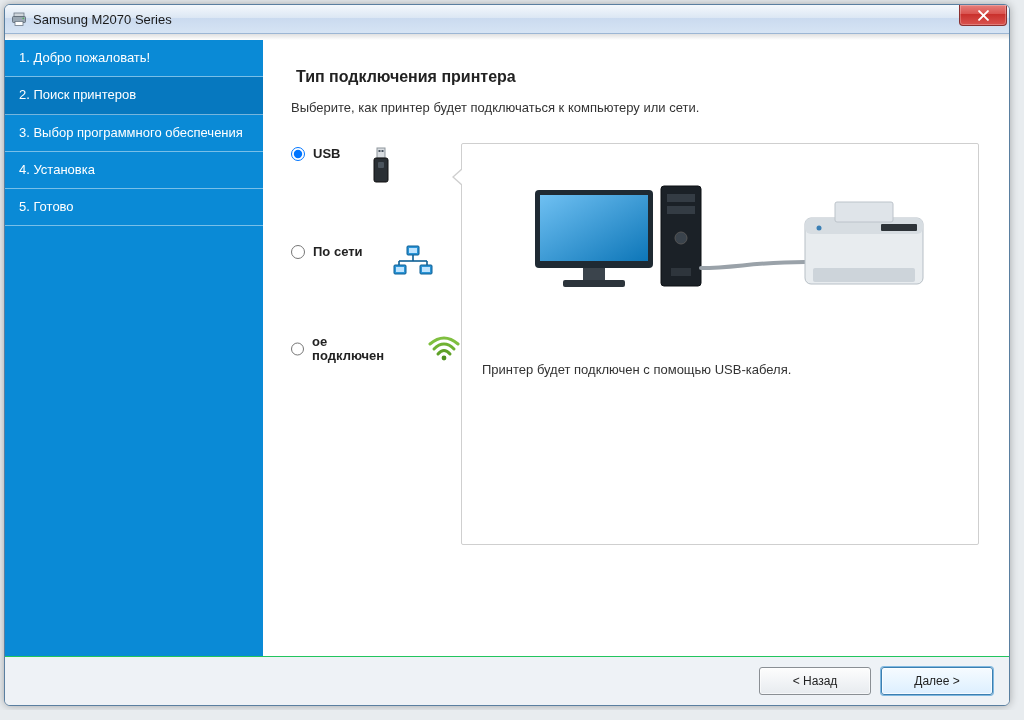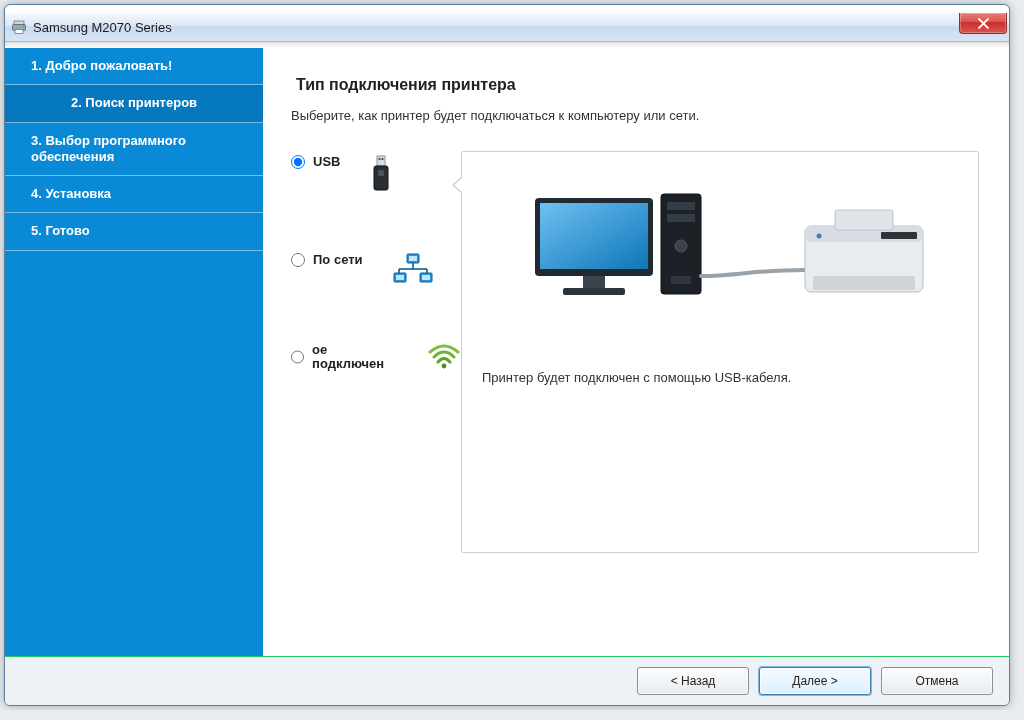--- a/index.html
+++ b/index.html
@@ -1,27 +1,27 @@
 <!DOCTYPE html>
 <html><head>
 <meta charset="utf-8">
 <style>
   html,body{margin:0;padding:0;font-family:"Segoe UI",Tahoma,Arial,sans-serif;background:#e8ecef;}
   .window{width:1004px;height:700px;margin:4px;border:1px solid #5a7fa0;border-radius:6px;overflow:hidden;background:#fff;box-shadow:0 0 8px rgba(0,0,0,.3);display:flex;flex-direction:column;}
-  .titlebar{height:28px;background:linear-gradient(to bottom,#f4f8fc 0%,#dce7f4 45%,#cadaef 46%,#d6e4f4 100%);border-bottom:1px solid #9cb6d4;display:flex;align-items:center;padding:0 0 0 6px;position:relative;margin-top:8px;}
+  .titlebar{height:28px;background:linear-gradient(to bottom,#f4f8fc 0%,#dce7f4 45%,#cadaef 46%,#d6e4f4 100%);border-bottom:1px solid #9cb6d4;display:flex;align-items:center;padding:0 0 0 6px;position:relative;}
   .titlebar .app-icon{width:16px;height:16px;margin-right:6px;display:inline-flex;align-items:center;justify-content:center;}
   .titlebar .title{font-size:13px;color:#1a1a1a;}
   .win-controls{position:absolute;right:2px;top:0;height:20px;display:flex;}
   .win-btn{width:46px;height:20px;border:1px solid #8a2f2f;border-top:none;background:linear-gradient(to bottom,#e67f7b 0%,#d9534f 45%,#c9302c 46%,#d9534f 100%);border-radius:0 0 4px 4px;display:flex;align-items:center;justify-content:center;color:#fff;font-weight:bold;box-shadow:inset 0 0 0 1px rgba(255,255,255,.25);}
   .win-btn svg{width:11px;height:11px;}
   .toolbar-shadow{height:6px;background:linear-gradient(to bottom,rgba(0,0,0,.12),rgba(0,0,0,0));}
   .body{flex:1;display:flex;min-height:0;}
   .sidebar{width:258px;background:#0a8ad6;color:#fff;display:flex;flex-direction:column;}
-  .sidebar-item{padding:10px 26px;font-size:13px;font-weight:bold;border-bottom:1px solid rgba(255,255,255,.45);line-height:1.25;}
-  .sidebar-item.active{background:#0678bf;text-align:center;}
+  .sidebar-item{padding:10px 14px;font-size:13px;font-weight:normal;border-bottom:1px solid rgba(255,255,255,.45);line-height:1.25;}
+  .sidebar-item.active{background:#0678bf;}
   .content{flex:1;padding:28px 30px 12px 28px;display:flex;flex-direction:column;min-width:0;}
   h1.page-title{margin:0 0 14px 5px;font-size:16px;font-weight:bold;color:#222;}
   .subtitle{font-size:13px;color:#333;margin-bottom:28px;}
   .options-row{display:flex;align-items:flex-start;}
   .options-col{width:170px;display:flex;flex-direction:column;gap:56px;padding-top:4px;}
   .opt{display:flex;flex-direction:row;align-items:flex-start;gap:8px;}
   .opt .opt-head{display:flex;align-items:center;gap:6px;}
   .opt input[type=radio]{margin:0 2px 0 0;width:14px;height:14px;}
   .opt .opt-label{font-size:13px;font-weight:bold;color:#222;line-height:1.1;}
   .opt .opt-icon{margin-left:22px;}
@@ -170,16 +170,15 @@
           </div>
         </div>
 
       </div>
     </div>
   </div>
 
   <div class="footer">
     <div class="btn">&lt; Назад</div>
     <div class="btn primary">Далее &gt;</div>
-    <div class="btn">Отмена</div>
   </div>
 
 </div>
 
 </body></html>

